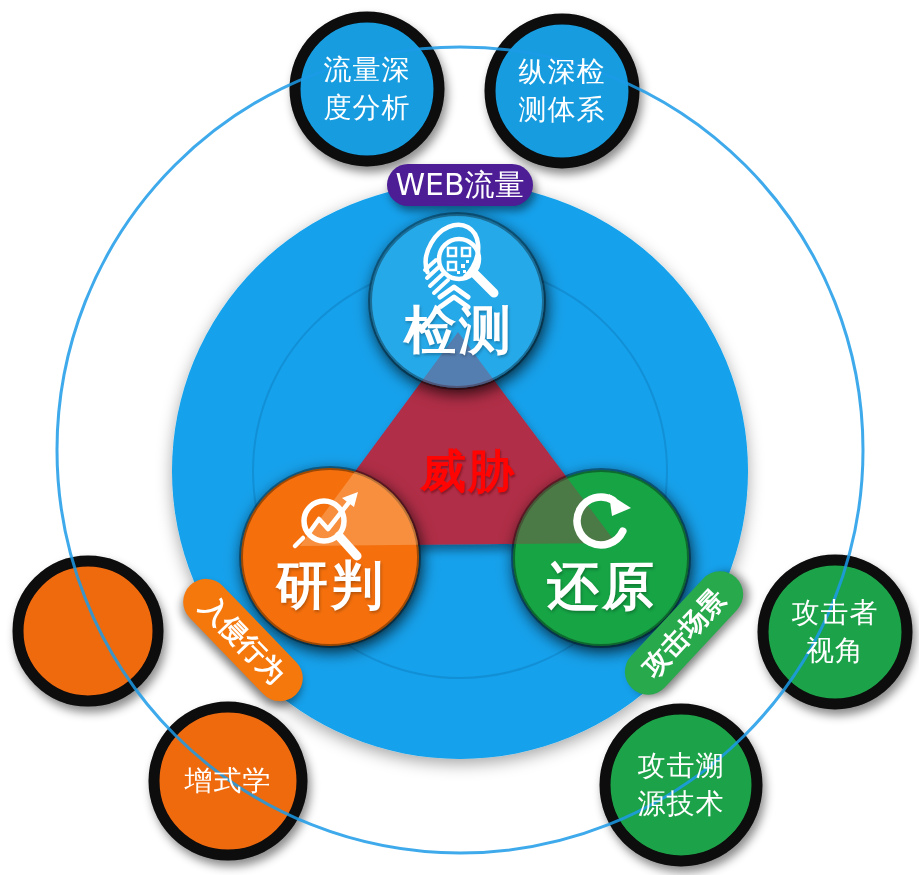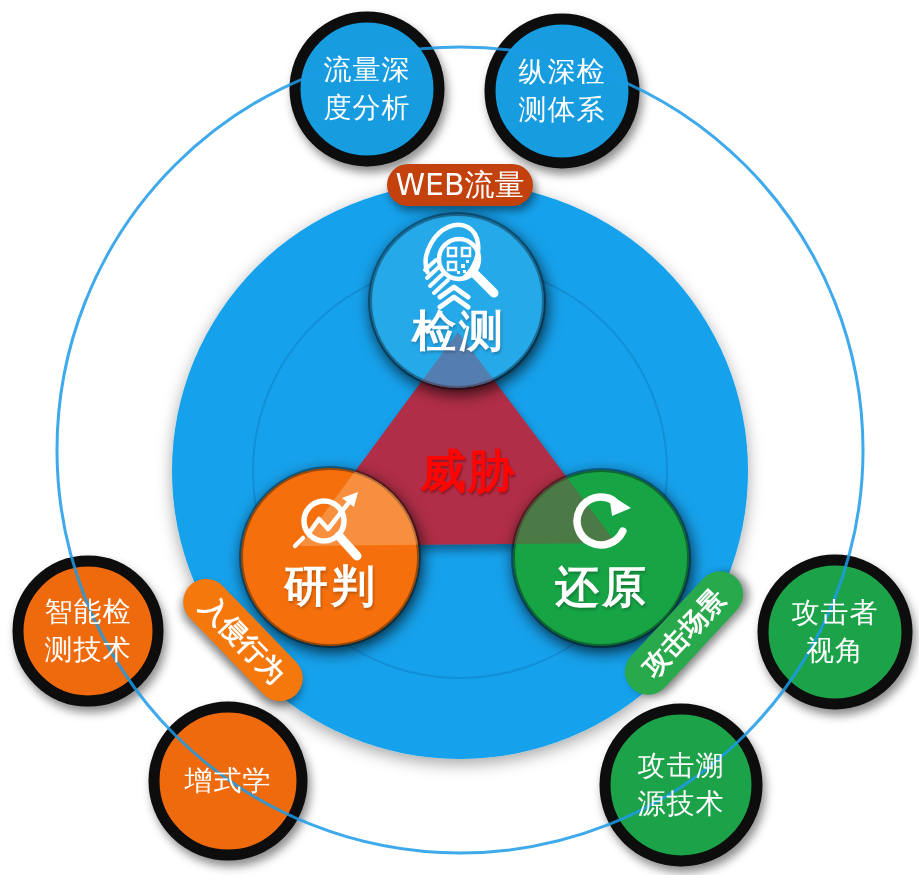--- a/index.html
+++ b/index.html
@@ -6,28 +6,28 @@
   .stage{
     position:relative;width:919px;height:875px;overflow:hidden;background:#ffffff;
     font-family:"DejaVu Sans","Liberation Sans",sans-serif;
   }
   .stage svg{position:absolute;left:0;top:0;}
   .lbl{
     position:absolute;transform:translate(-50%,-50%);
     color:#ffffff;text-align:center;white-space:nowrap;user-select:none;
   }
   .sat-label{font-size:28px;font-weight:500;line-height:38px;letter-spacing:1px;}
-  .node-name{font-size:44px;font-weight:bold;letter-spacing:3px;text-shadow:1px 2px 3px rgba(0,0,0,0.25);}
+  .node-name{font-size:52px;font-weight:bold;letter-spacing:3px;text-shadow:1px 2px 3px rgba(0,0,0,0.25);}
   .threat{font-size:46px;font-weight:bold;color:#ff0402;letter-spacing:2px;text-shadow:1px 2px 2px rgba(90,0,10,0.45);}
   .pill{
     position:absolute;color:#fff;font-weight:bold;text-align:center;
     border-radius:23px;box-shadow:3px 5px 8px rgba(0,0,0,0.45);
     display:flex;align-items:center;justify-content:center;
   }
-  .pill-web{width:146px;height:42px;font-size:30px;font-weight:500;background:#c2410c;border-radius:21px;}
+  .pill-web{width:146px;height:42px;font-size:30px;font-weight:500;background:#4c1d95;border-radius:21px;}
   .pill-intrusion{width:152px;height:46px;font-size:27px;background:#f5780c;transform:translate(-50%,-50%) rotate(46deg);}
   .pill-attack{width:152px;height:46px;font-size:27px;background:#28a94c;transform:translate(-50%,-50%) rotate(-47deg);}
 </style>
 </head>
 <body>
 
 <div class="stage">
 
   <svg width="919" height="875" viewBox="0 0 919 875">
     <defs>
@@ -118,24 +118,20 @@
   </svg>
 
   <div class="lbl sat-label" style="left:367px;top:89px;">
     <div>流量深</div>
     <div>度分析</div>
   </div>
   <div class="lbl sat-label" style="left:562px;top:91px;">
     <div>纵深检</div>
     <div>测体系</div>
   </div>
-  <div class="lbl sat-label" style="left:88px;top:631px;">
-    <div>智能检</div>
-    <div>测技术</div>
-  </div>
   <div class="lbl sat-label" style="left:228px;top:781px;">
     <div>增式学</div>
   </div>
   <div class="lbl sat-label" style="left:835px;top:632px;">
     <div>攻击者</div>
     <div>视角</div>
   </div>
   <div class="lbl sat-label" style="left:681px;top:785px;">
     <div>攻击溯</div>
     <div>源技术</div>

